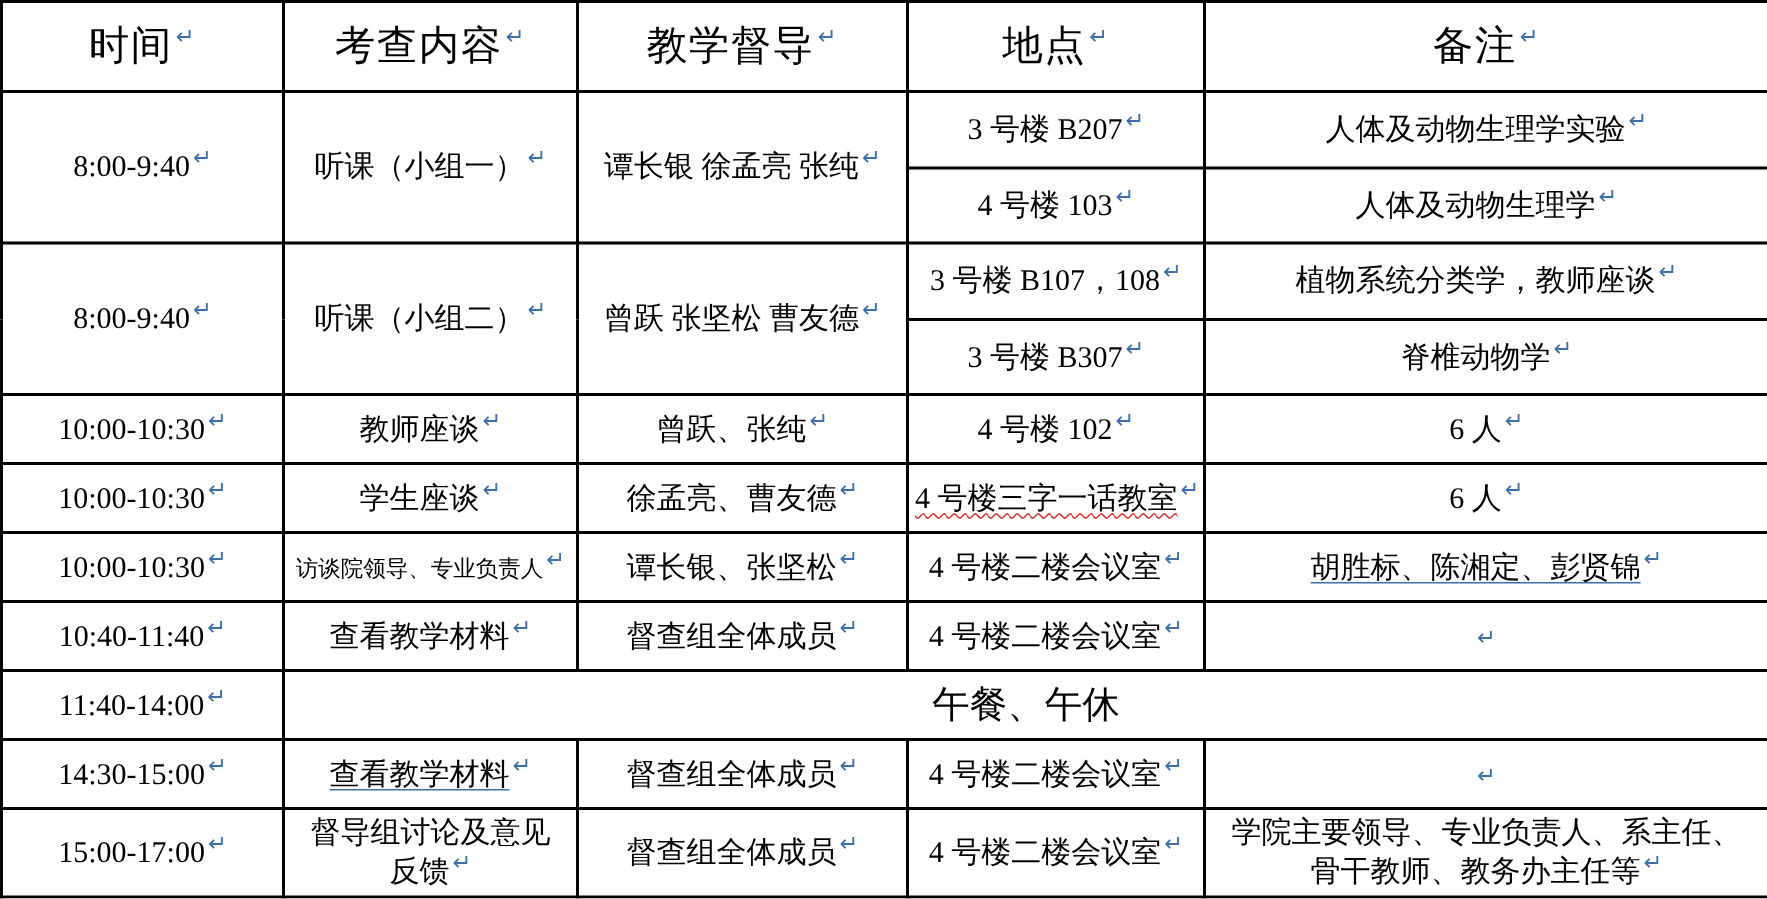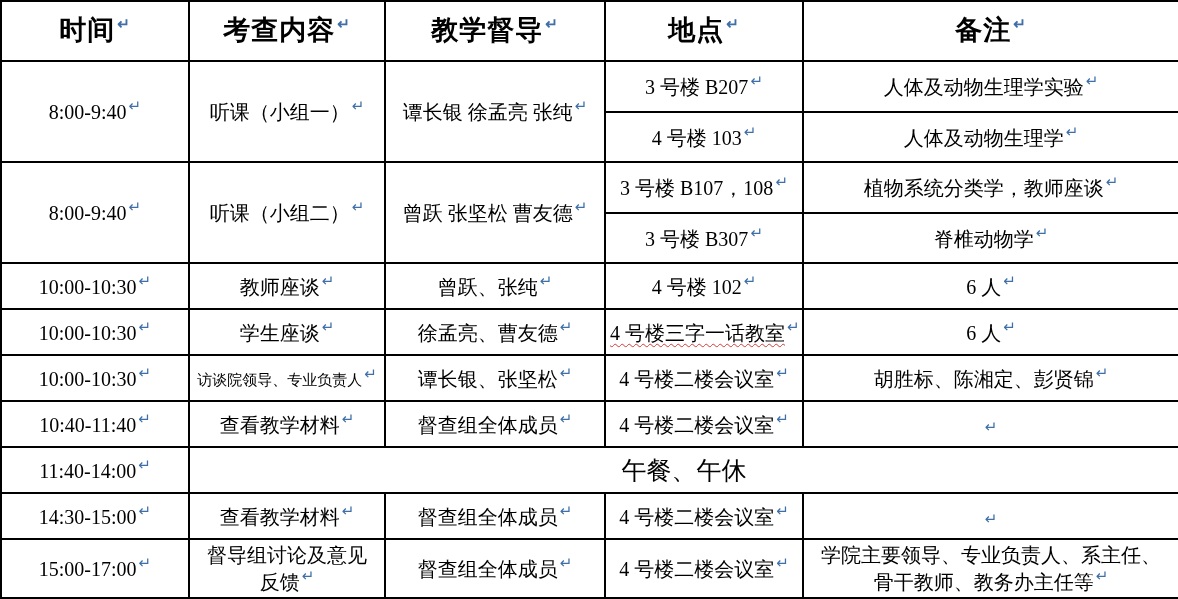--- a/index.html
+++ b/index.html
@@ -31,21 +31,21 @@
     text-align: center;
     vertical-align: middle;
     padding: 2px 4px;
     font-weight: normal;
     font-size: 20px;
     line-height: 1.25;
     box-sizing: border-box;
   }
   table.schedule thead th {
     font-family: "Liberation Sans", sans-serif;
-    font-weight: bold;
+    font-weight: normal;
     font-size: 27px;
     height: 60px;
     letter-spacing: 1px;
   }
   
   col.c-time   { width: 188px; }
   col.c-item   { width: 196px; }
   col.c-super  { width: 220px; }
   col.c-place  { width: 198px; }
   col.c-remark { width: 376px; }
@@ -64,20 +64,21 @@
     line-height: 1;
   }
   .pilcrow.lone {
     vertical-align: middle;
     margin-left: 0;
   }
   .small-text {
     font-size: 15px;
   }
   .underline-blue {
+    text-decoration: underline;
     text-decoration-color: #3f6fa8;
     text-decoration-thickness: 1px;
     text-underline-offset: 3px;
   }
   .squiggle {
     text-decoration: underline wavy #d33b3b;
     text-decoration-thickness: 1px;
     text-underline-offset: 3px;
   }
   .row-lunch td.lunch-text {

